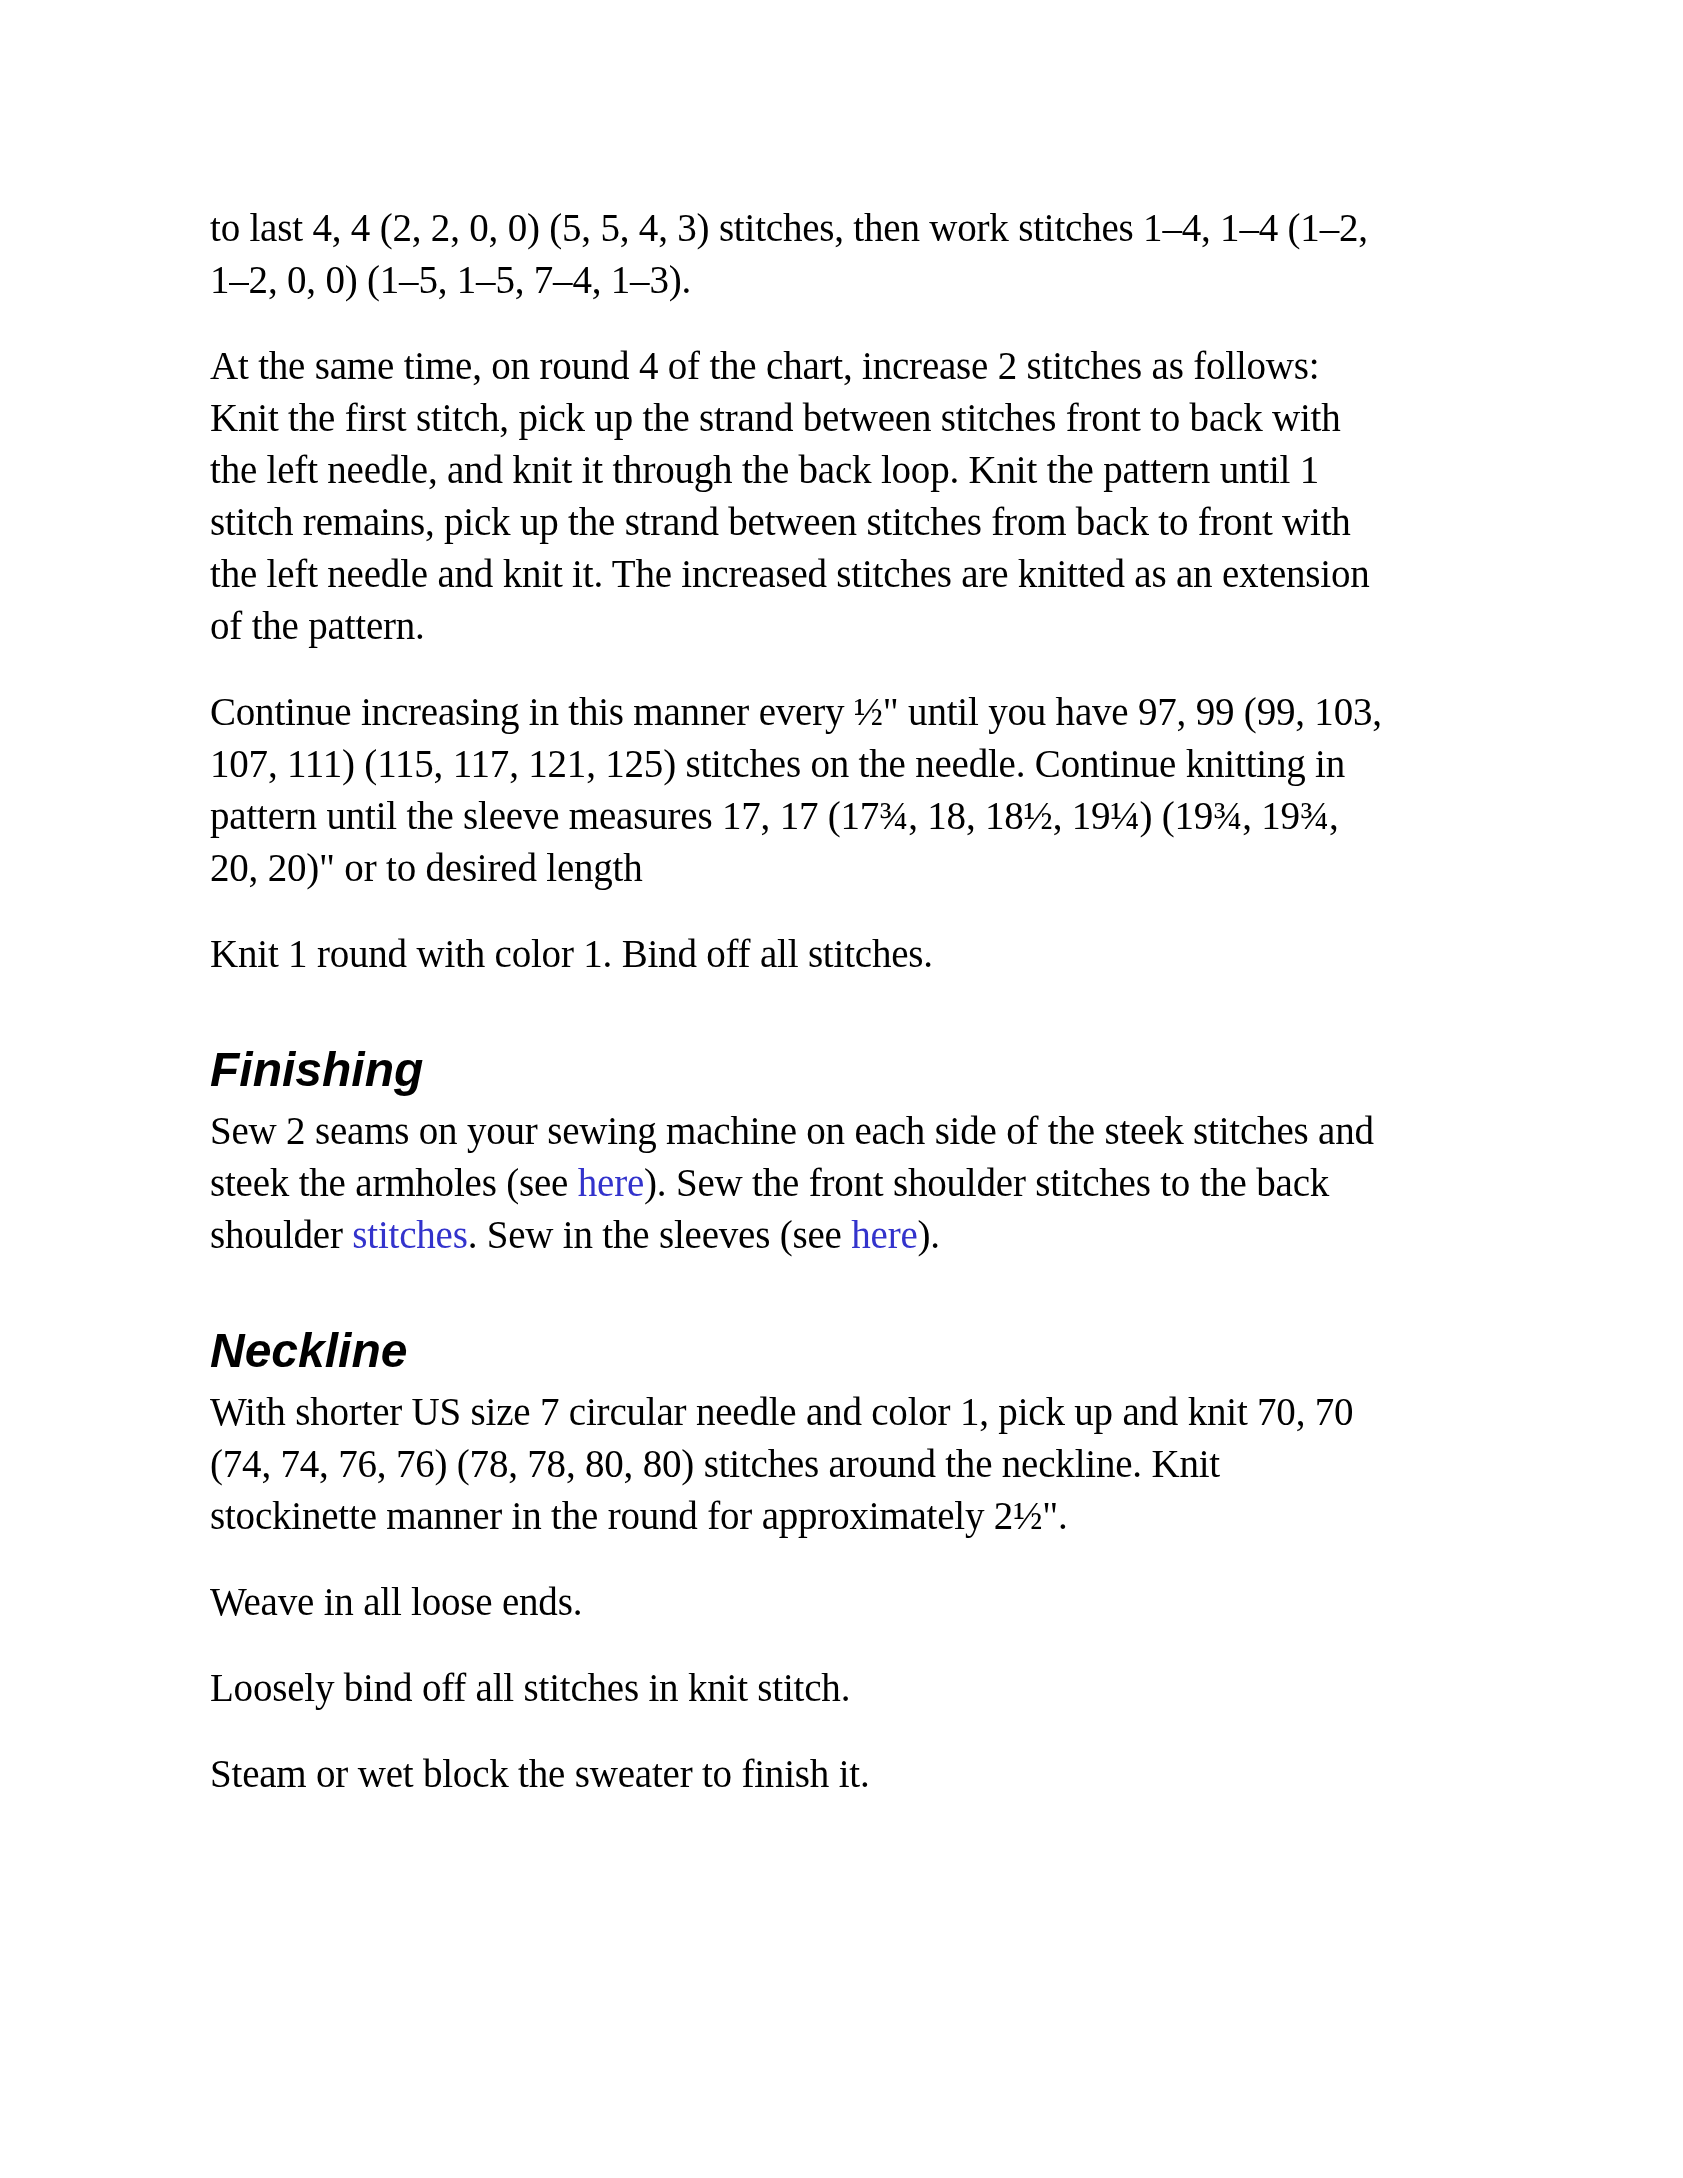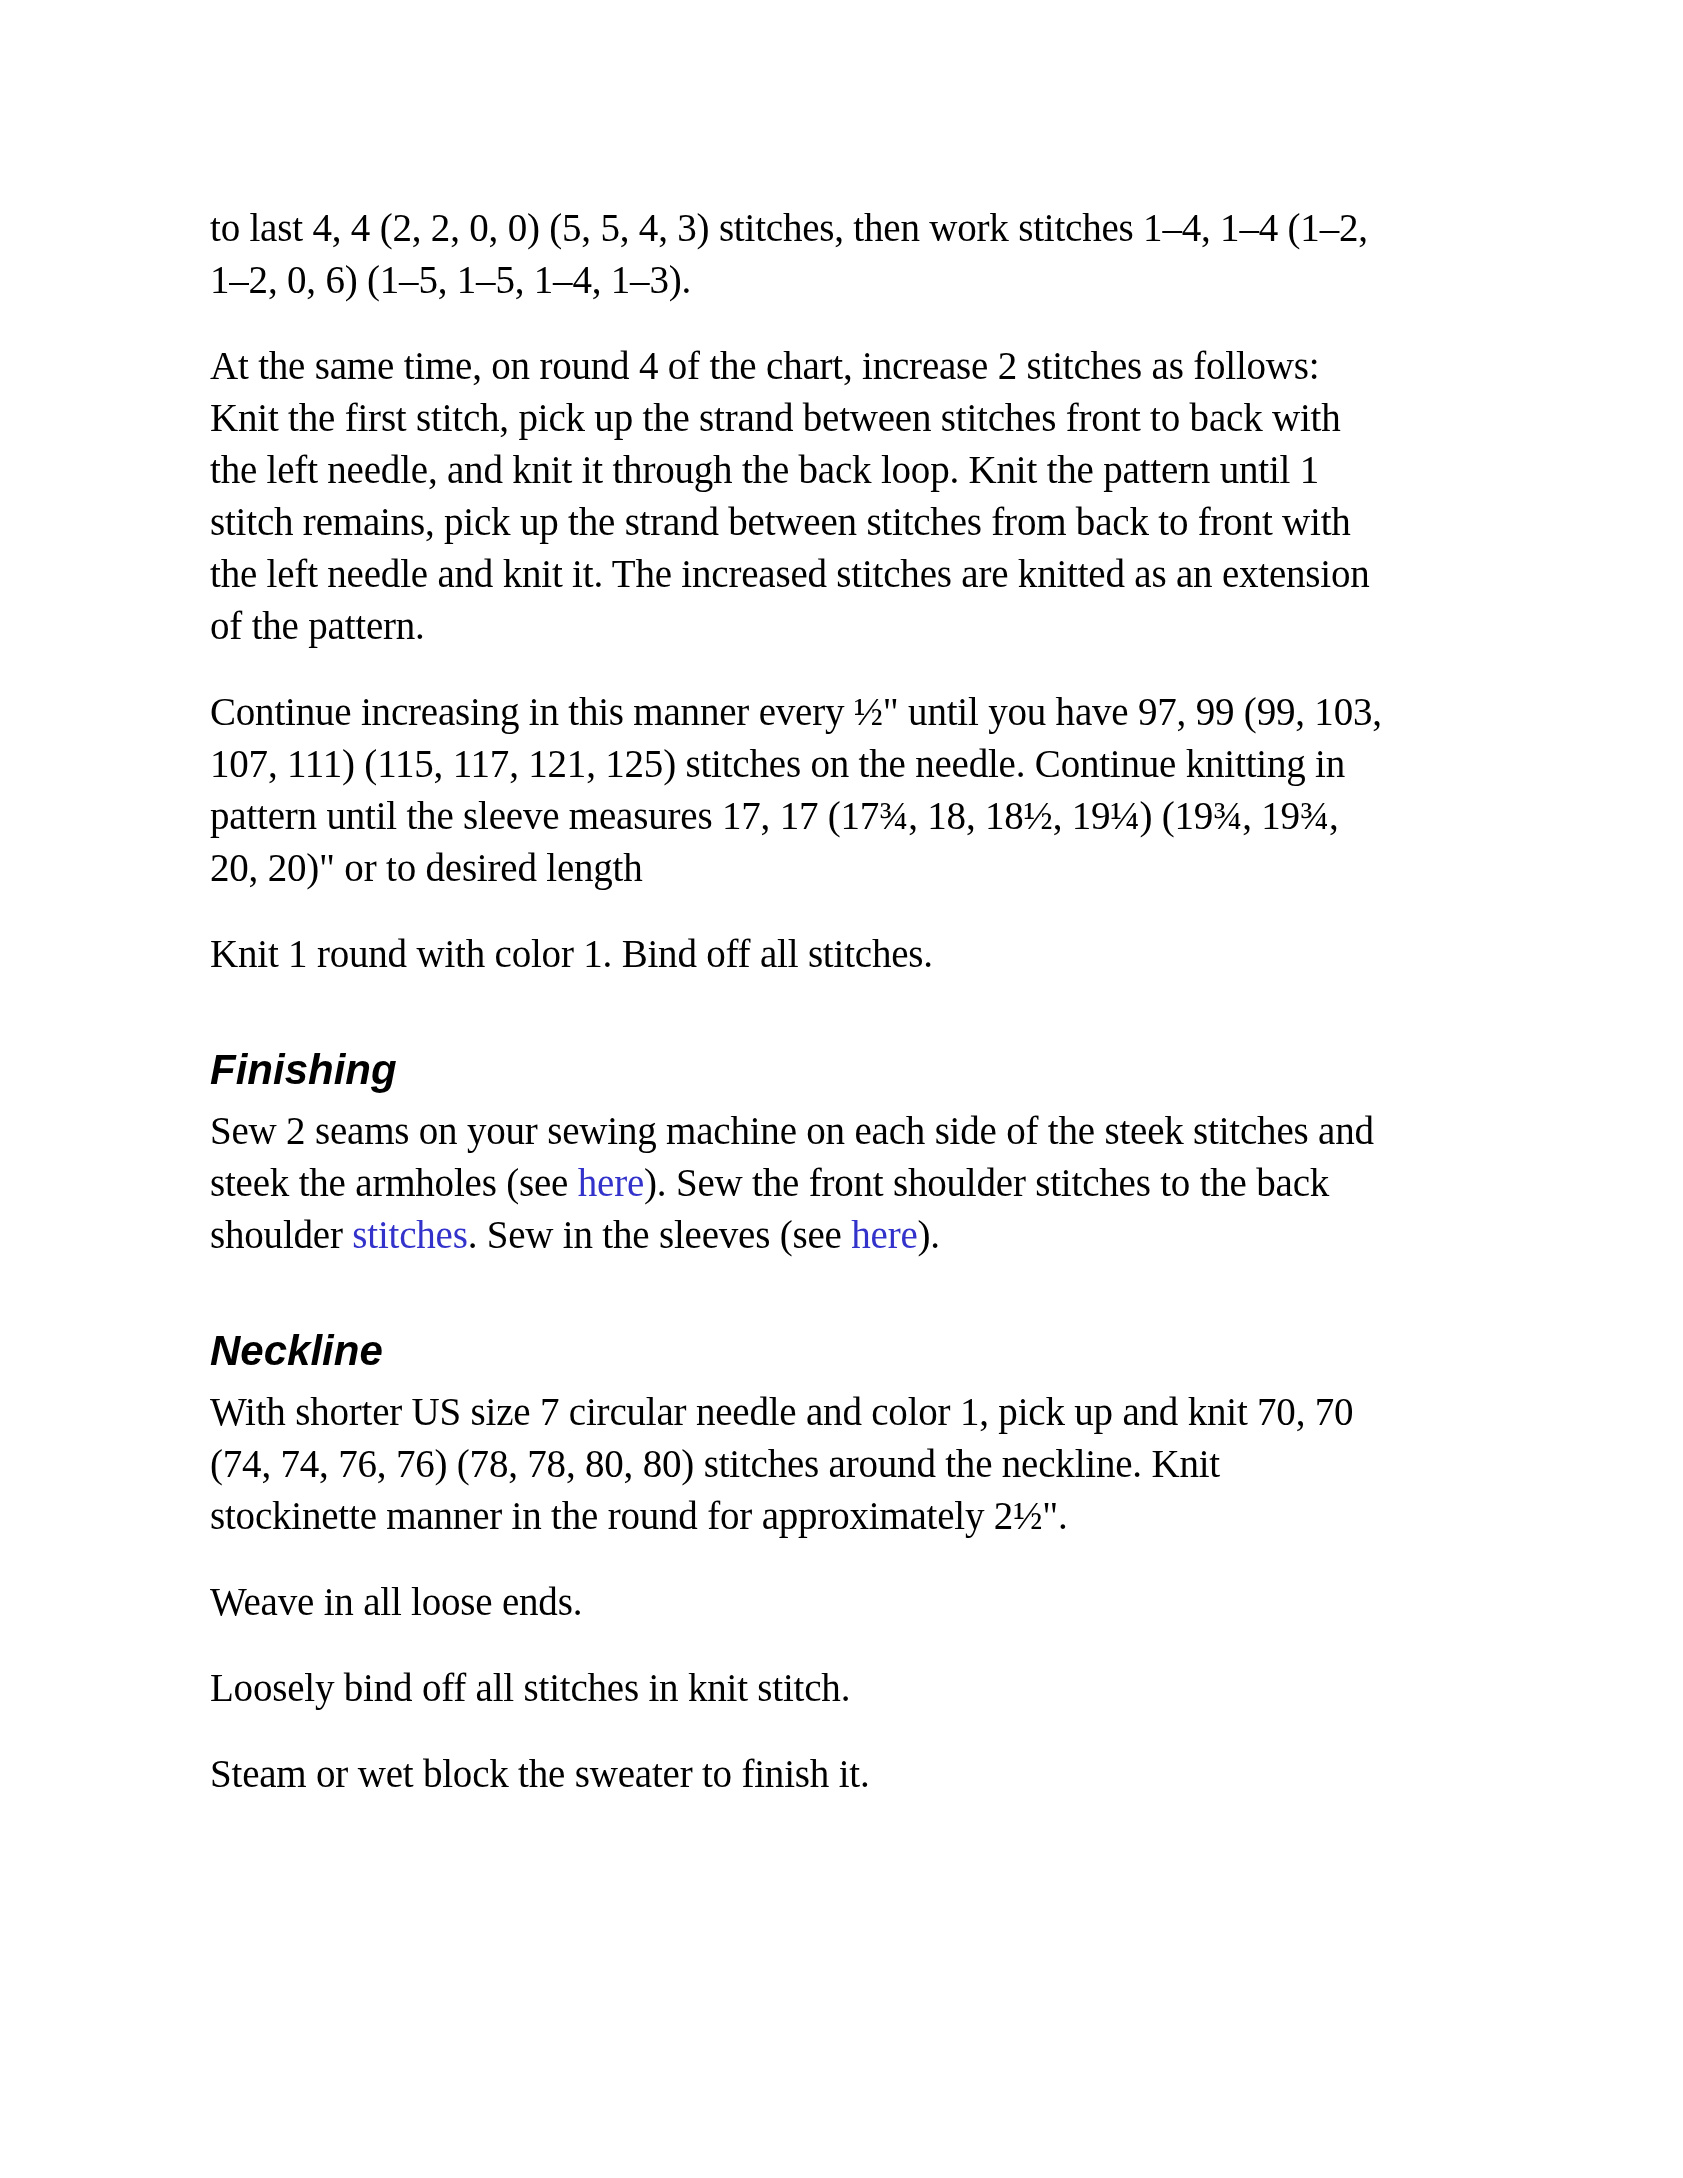--- a/index.html
+++ b/index.html
@@ -23,38 +23,38 @@
     font-size: 39px;
     line-height: 52px;
     letter-spacing: -0.2px;
     white-space: nowrap;
   }
   .sec-heading {
     margin: 64px 0 9px 0;
     font-family: "Liberation Sans", sans-serif;
     font-style: italic;
     font-weight: bold;
-    font-size: 42px;
+    font-size: 48px;
     line-height: 52px;
     color: #000000;
   }
   .link {
     text-decoration: none;
     cursor: pointer;
   }
   .text-run {
     color: inherit;
   }
 </style>
 </head>
 <body>
 
 <div class="page">
   <div>
-      <p class="para"><span class="text-run">to last 4, 4 (2, 2, 0, 0) (5, 5, 4, 3) stitches, then work stitches 1–4, 1–4 (1–2,</span><br><span class="text-run">1–2, 0, 6) (1–5, 1–5, 1–4, 1–3).</span></p>
+      <p class="para"><span class="text-run">to last 4, 4 (2, 2, 0, 0) (5, 5, 4, 3) stitches, then work stitches 1–4, 1–4 (1–2,</span><br><span class="text-run">1–2, 0, 0) (1–5, 1–5, 7–4, 1–3).</span></p>
       <p class="para"><span class="text-run">At the same time, on round 4 of the chart, increase 2 stitches as follows:</span><br><span class="text-run">Knit the first stitch, pick up the strand between stitches front to back with</span><br><span class="text-run">the left needle, and knit it through the back loop. Knit the pattern until 1</span><br><span class="text-run">stitch remains, pick up the strand between stitches from back to front with</span><br><span class="text-run">the left needle and knit it. The increased stitches are knitted as an extension</span><br><span class="text-run">of the pattern.</span></p>
       <p class="para"><span class="text-run">Continue increasing in this manner every ½" until you have 97, 99 (99, 103,</span><br><span class="text-run">107, 111) (115, 117, 121, 125) stitches on the needle. Continue knitting in</span><br><span class="text-run">pattern until the sleeve measures 17, 17 (17¾, 18, 18½, 19¼) (19¾, 19¾,</span><br><span class="text-run">20, 20)" or to desired length</span></p>
       <p class="para"><span class="text-run">Knit 1 round with color 1. Bind off all stitches.</span></p>
       <h2 class="sec-heading">Finishing</h2>
       <p class="para"><span class="text-run">Sew 2 seams on your sewing machine on each side of the steek stitches and</span><br><span class="text-run">steek the armholes (see </span><a class="link" href="#" style="color: rgb(51, 51, 204);">here</a><span class="text-run">). Sew the front shoulder stitches to the back</span><br><span class="text-run">shoulder </span><a class="link" href="#" style="color: rgb(51, 51, 204);">stitches</a><span class="text-run">. Sew in the sleeves (see </span><a class="link" href="#" style="color: rgb(51, 51, 204);">here</a><span class="text-run">).</span></p>
       <h2 class="sec-heading">Neckline</h2>
       <p class="para"><span class="text-run">With shorter US size 7 circular needle and color 1, pick up and knit 70, 70</span><br><span class="text-run">(74, 74, 76, 76) (78, 78, 80, 80) stitches around the neckline. Knit</span><br><span class="text-run">stockinette manner in the round for approximately 2½".</span></p>
       <p class="para"><span class="text-run">Weave in all loose ends.</span></p>
       <p class="para"><span class="text-run">Loosely bind off all stitches in knit stitch.</span></p>
       <p class="para"><span class="text-run">Steam or wet block the sweater to finish it.</span></p>

